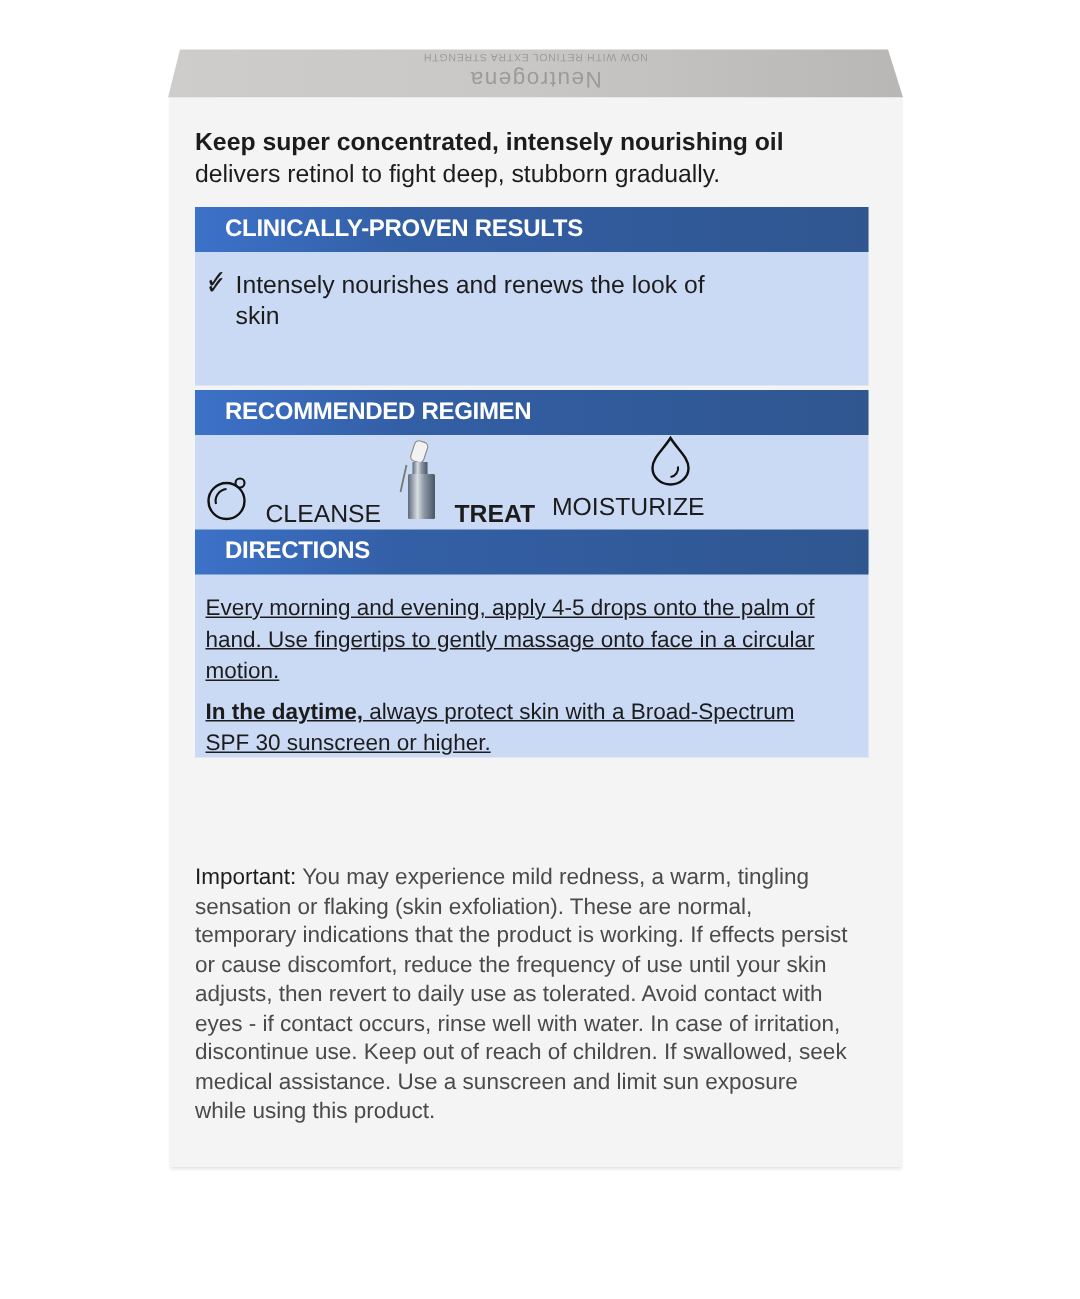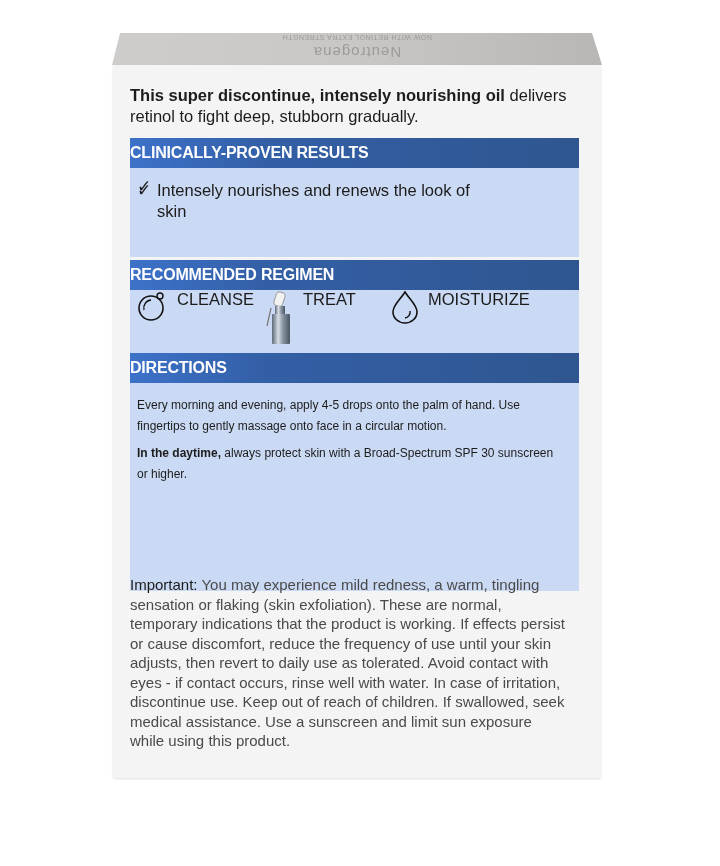--- a/index.html
+++ b/index.html
@@ -25,43 +25,43 @@
   .intro {
     position: absolute; left: 17px; top: 20px; width: 440px;
     font-size: 16.5px; line-height: 21px; color: #1c1c1c;
   }
   .intro b { font-weight: bold; }
 
   .panel {
     position: absolute; left: 17px; width: 449px; background: #cbdaf4;
   }
   .panel-header {
-    height: 30px; line-height: 30px; padding-left: 0;
+    height: 30px; line-height: 30px; padding-left: 20px;
     background: linear-gradient(to right, #3d72c9 0%, #335fa6 30%, #2f568f 100%);
     color: #ffffff; font-weight: bold; font-size: 16px; letter-spacing: -0.2px;
     font-family: "Liberation Sans", sans-serif;
   }
   .results { top: 73px; height: 119px; }
   .results ul { list-style: none; margin: 0; padding: 8px 0 0 7px; }
   .results li { position: relative; padding-left: 20px; font-size: 16.5px; line-height: 21px; color: #1c1c1c; margin-bottom: 4px; width: 340px; }
   .results li .check { position: absolute; left: 0; top: 0; font-size: 17px; }
 
   .regimen { top: 195px; height: 119px; }
   .regimen-row { position: relative; height: 63px; }
-  .step { position: absolute; top: 0; height: 63px; display: flex; align-items: flex-start; }
+  .step { position: absolute; top: 0; height: 63px; display: flex; align-items: flex-end; }
   .step span.lbl { font-size: 16.5px; color: #1c1c1c; }
   .step-cleanse { left: 7px; }
   .step-treat { left: 135px; }
-  .step-moist { left: 260px; }
+  .step-moist { left: 238px; flex-direction: column; }
   .step .ico { margin-right: 8px; display: inline-block; }
-  .step-treat .lbl { font-weight: normal; }
+  .step-treat .lbl { font-weight: bold; }
 
-  .directions { top: 288px; height: 238px; }
+  .directions { top: 288px; height: 152px; }
   .directions .body { padding: 12px 7px 0 7px; }
-  .directions p { margin: 0 0 6px 0; font-size: 12px; line-height: 21px; color: #1c1c1c; width: 425px; }
+  .directions p { margin: 0 0 6px 0; font-size: 15px; line-height: 21px; color: #1c1c1c; width: 425px; text-decoration: underline; }
   .directions p b { font-weight: bold; }
 
   .important {
     position: absolute; left: 17px; top: 510px; width: 440px;
     font-size: 15px; line-height: 19.5px; color: #4a4a4a;
   }
   .important b { color: #1c1c1c; font-weight: normal; }
 </style>
 </head>
 <body>
@@ -77,21 +77,21 @@
     </defs>
     <polygon points="8,1 480,1 490,33 0,33" fill="url(#lidg)"></polygon>
   </svg>
   <div class="lid-text lid-tag">NOW WITH RETINOL EXTRA STRENGTH</div>
   <div class="lid-text lid-brand">Neutrogena</div>
 </div>
 
 <div class="box-front">
 
   <div class="intro">
-    <b>This super discontinue, intensely nourishing oil</b><span> delivers retinol to fight deep, stubborn gradually.</span>
+    <b>Keep super concentrated, intensely nourishing oil</b><span> delivers retinol to fight deep, stubborn gradually.</span>
   </div>
 
   <div class="panel results">
     <div class="panel-header">CLINICALLY-PROVEN RESULTS</div>
     <ul>
       <li>
         <span class="check">✓</span>
       </li>
       <li>
         <span class="check">✓</span>

